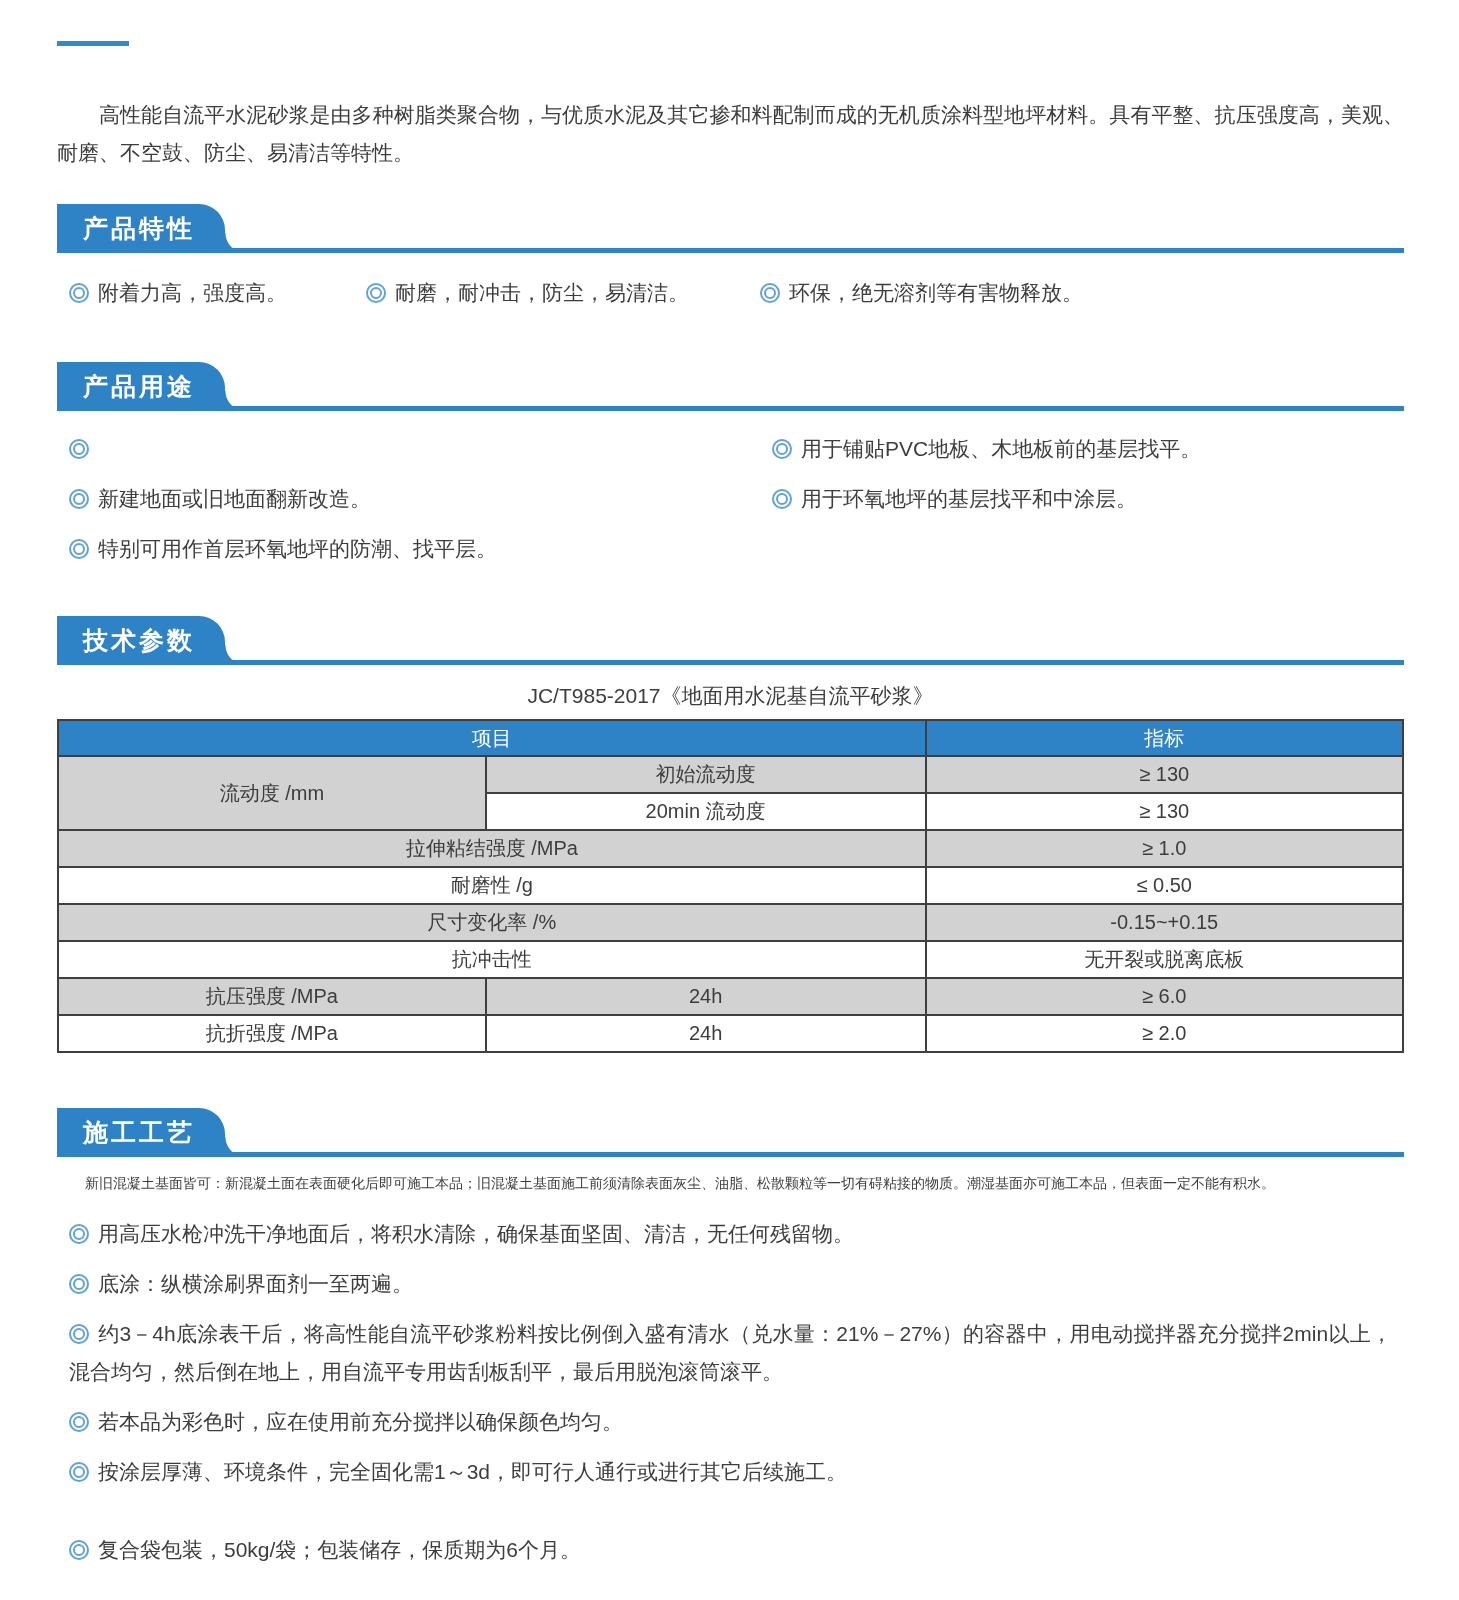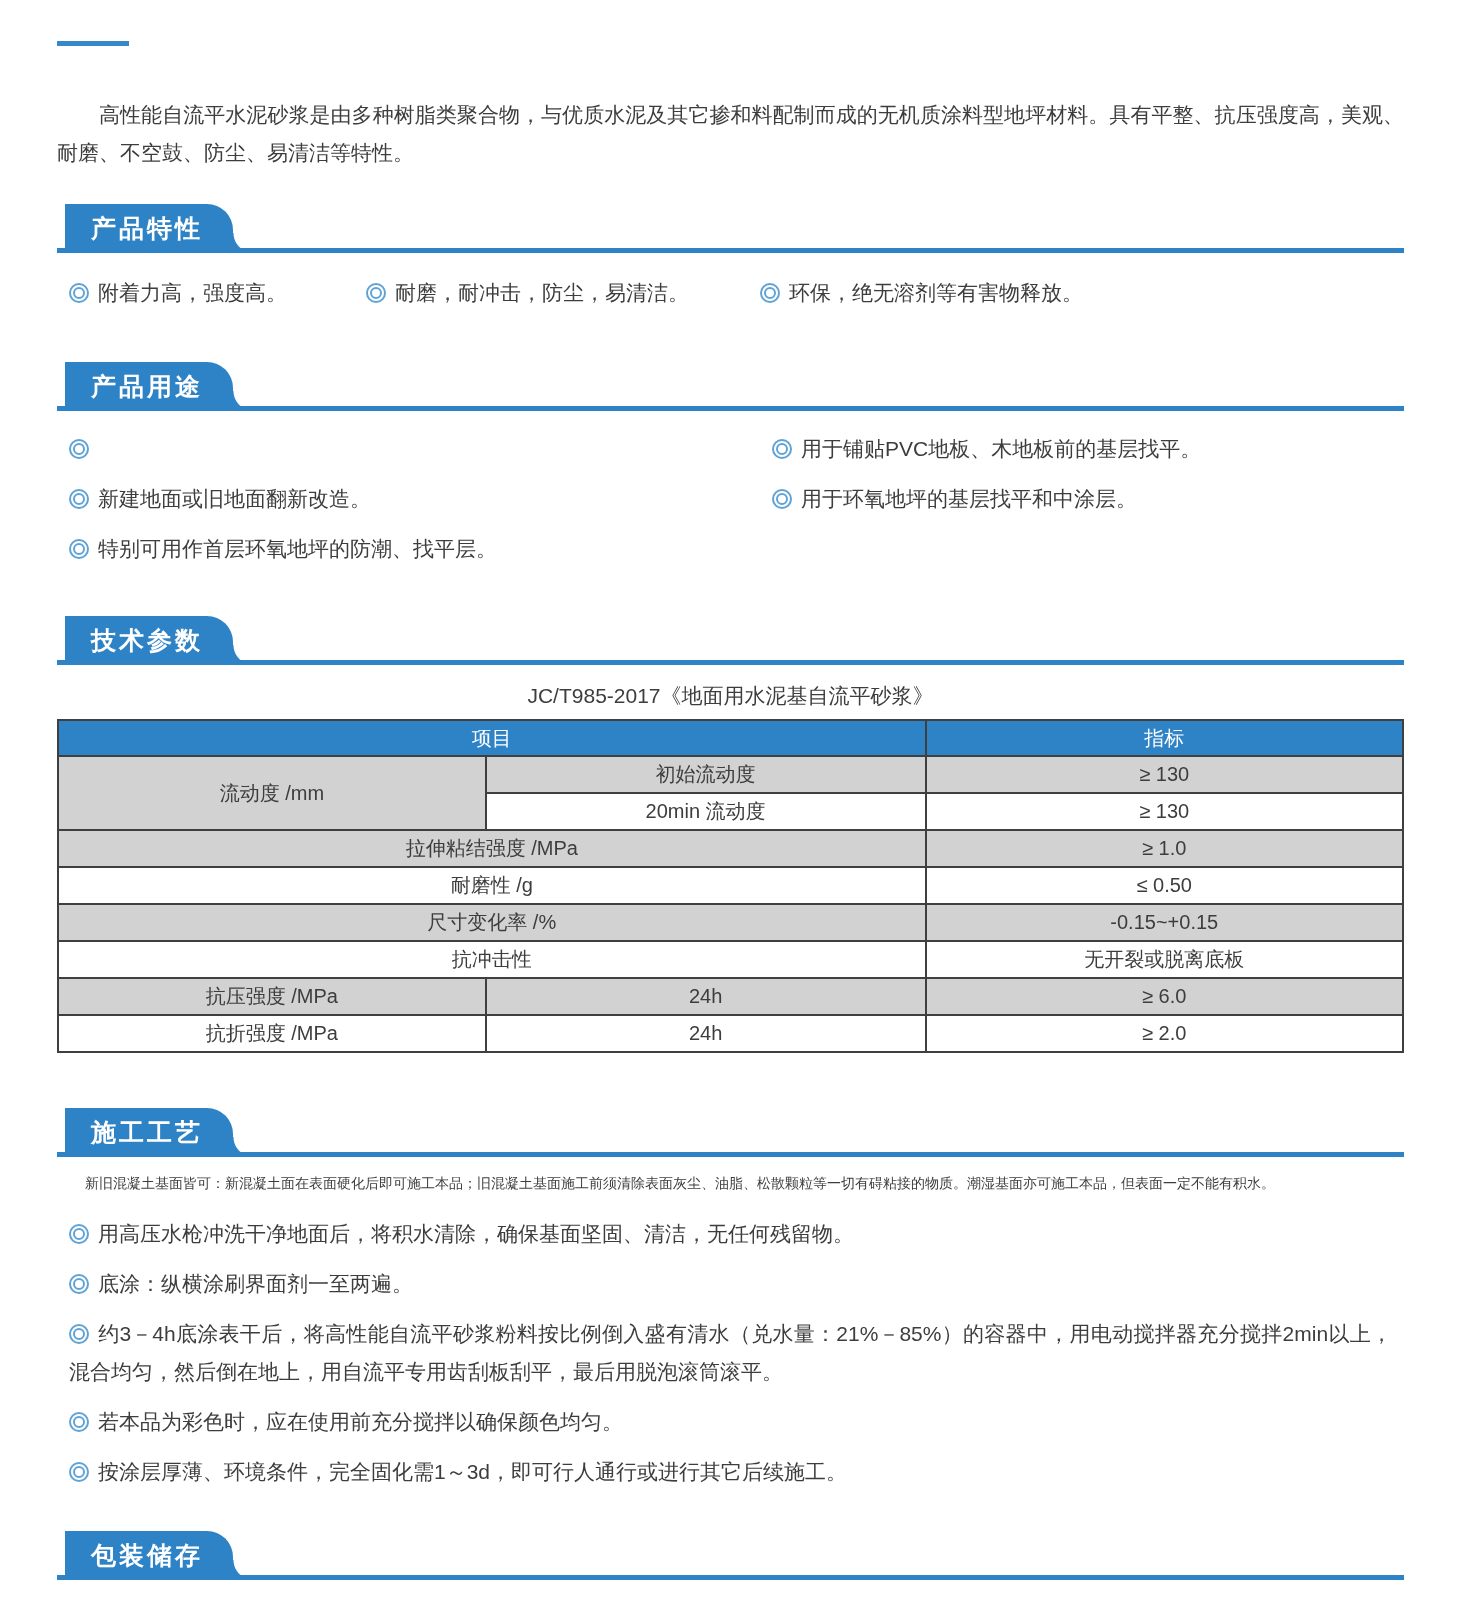--- a/index.html
+++ b/index.html
@@ -29,21 +29,21 @@
   
   .intro{
     margin:50px 0 0 0;font-size:21px;line-height:38px;
     text-indent:2em;text-align:justify;
   }
 
   
   .sec-header{position:relative;height:49px;}
   .sec-rule{position:absolute;left:0;right:0;bottom:0;height:5px;background:var(--primary);}
   .sec-tab{
-    position:absolute;left:8px;bottom:0;z-index:1;
+    position:absolute;left:0;bottom:0;z-index:1;
     background:var(--primary);color:#ffffff;
     font-size:25px;font-weight:bold;letter-spacing:3px;
     height:49px;line-height:49px;padding:0 30px 0 26px;
     border-top-right-radius:26px;
   }
   .sec-tab::after{
     content:"";position:absolute;left:100%;bottom:0;width:20px;height:20px;
     background:radial-gradient(circle at 100% 0, rgba(0,0,0,0) 19px, var(--primary) 20px);
   }
 
@@ -194,29 +194,25 @@
 
   <div class="sec-process">
     <div class="sec-header">
       <div class="sec-rule"></div>
       <div class="sec-tab">施工工艺</div>
     </div>
     <p class="process-para">新旧混凝土基面皆可：新混凝土面在表面硬化后即可施工本品；旧混凝土基面施工前须清除表面灰尘、油脂、松散颗粒等一切有碍粘接的物质。潮湿基面亦可施工本品，但表面一定不能有积水。</p>
     <div class="process-list">
       <p class="li"><span class="bullet"></span><span>用高压水枪冲洗干净地面后，将积水清除，确保基面坚固、清洁，无任何残留物。</span></p>
       <p class="li"><span class="bullet"></span><span>底涂：纵横涂刷界面剂一至两遍。</span></p>
-      <p class="li"><span class="bullet"></span><span>约3－4h底涂表干后，将高性能自流平砂浆粉料按比例倒入盛有清水（兑水量：21%－85%）的容器中，用电动搅拌器充分搅拌2min以上，混合均匀，然后倒在地上，用自流平专用齿刮板刮平，最后用脱泡滚筒滚平。</span></p>
+      <p class="li"><span class="bullet"></span><span>约3－4h底涂表干后，将高性能自流平砂浆粉料按比例倒入盛有清水（兑水量：21%－27%）的容器中，用电动搅拌器充分搅拌2min以上，混合均匀，然后倒在地上，用自流平专用齿刮板刮平，最后用脱泡滚筒滚平。</span></p>
       <p class="li"><span class="bullet"></span><span>若本品为彩色时，应在使用前充分搅拌以确保颜色均匀。</span></p>
       <p class="li"><span class="bullet"></span><span>按涂层厚薄、环境条件，完全固化需1～3d，即可行人通行或进行其它后续施工。</span></p>
     </div>
   </div>
 
   <div class="sec-packaging">
-    <div class="sec-header">
-      <div class="sec-rule"></div>
-      <div class="sec-tab">包装储存</div>
-    </div>
     <div class="packaging-list">
       <p class="li"><span class="bullet"></span><span>复合袋包装，50kg/袋；包装储存，保质期为6个月。</span></p>
     </div>
   </div>
 
 </div>
 
 </body></html>

